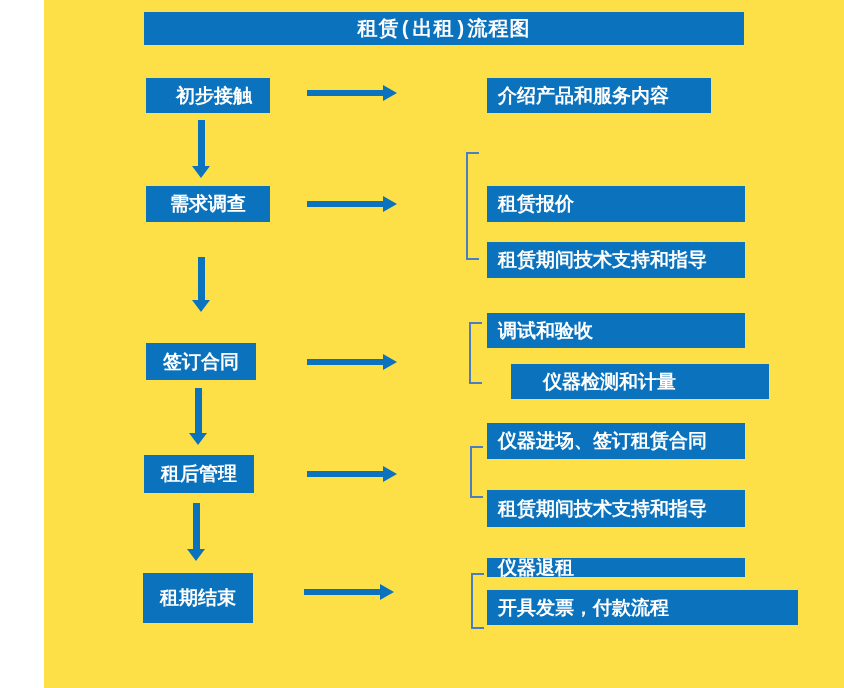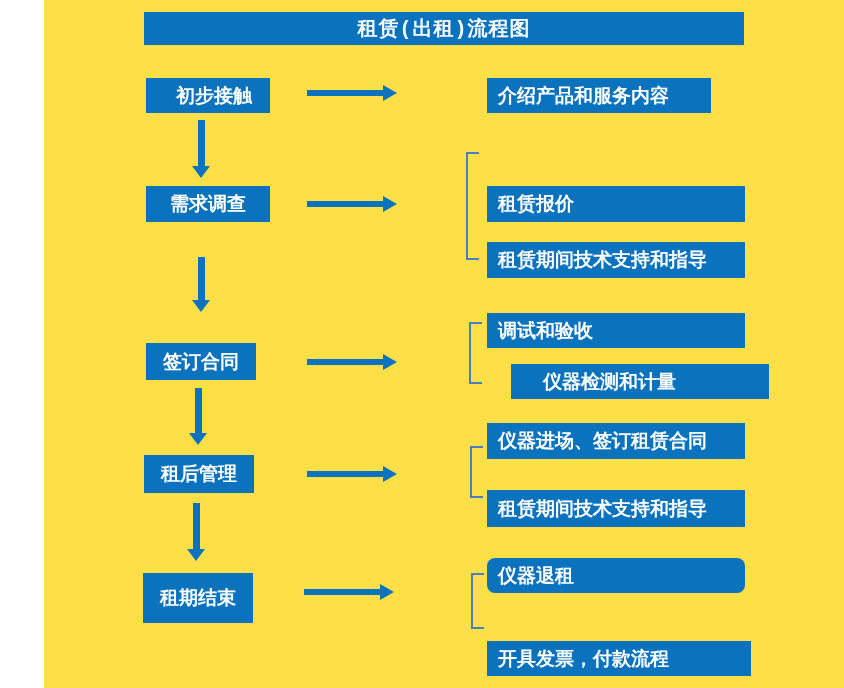--- a/index.html
+++ b/index.html
@@ -94,22 +94,22 @@
 
   <div class="bluebox detail" style="left:443px;top:186px;width:258px;height:36px;">租赁报价</div>
   <div class="bluebox detail" style="left:443px;top:242px;width:258px;height:36px;">租赁期间技术支持和指导</div>
 
   <div class="bluebox detail" style="left:443px;top:313px;width:258px;height:35px;">调试和验收</div>
   <div class="bluebox detail" style="left:467px;top:364px;width:258px;height:35px;padding-left:32px;">仪器检测和计量</div>
 
   <div class="bluebox detail" style="left:443px;top:423px;width:258px;height:36px;">仪器进场、签订租赁合同</div>
   <div class="bluebox detail" style="left:443px;top:490px;width:258px;height:37px;">租赁期间技术支持和指导</div>
 
-  <div class="bluebox detail" style="left:443px;top:558px;width:258px;height:35px;border-radius:8px;">仪器退租</div>
-  <div class="bluebox detail" style="left:443px;top:641px;width:264px;height:35px;">开具发票，付款流程</div>
+  <div class="bluebox detail" style="left:443px;top:558px;width:258px;height:19px;">仪器退租</div>
+  <div class="bluebox detail" style="left:443px;top:590px;width:311px;height:35px;">开具发票，付款流程</div>
 
   <div class="harrow" style="left:263px;top:85px;width:90px;">
       <div class="shaft"></div>
       <div class="head"></div>
     </div>
   <div class="harrow" style="left:263px;top:196px;width:90px;">
       <div class="shaft"></div>
       <div class="head"></div>
     </div>
   <div class="harrow" style="left:263px;top:354px;width:90px;">

